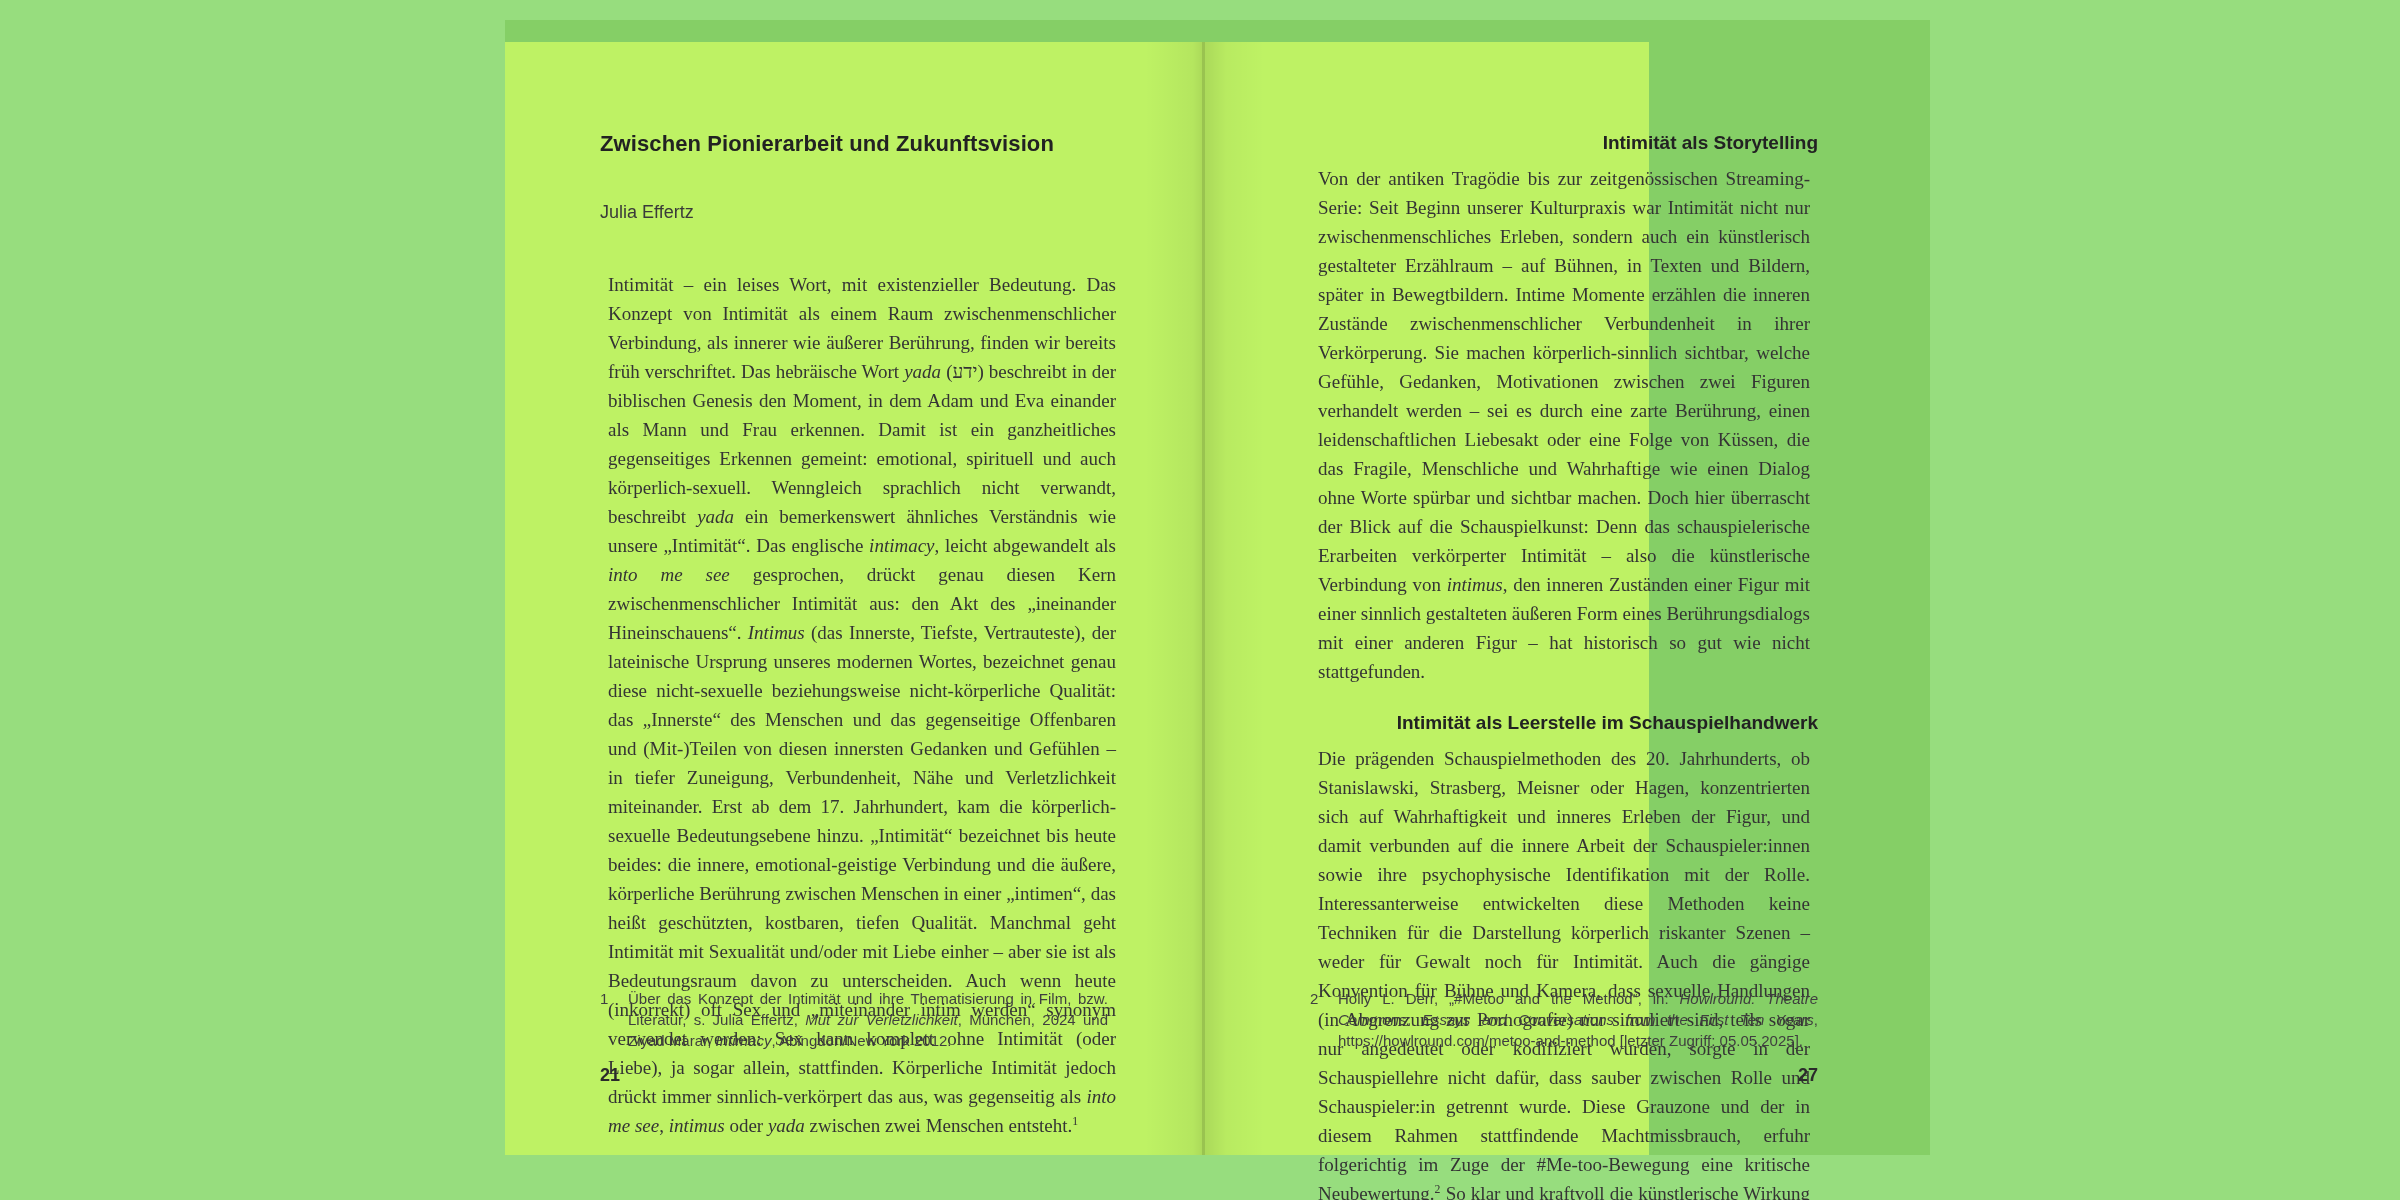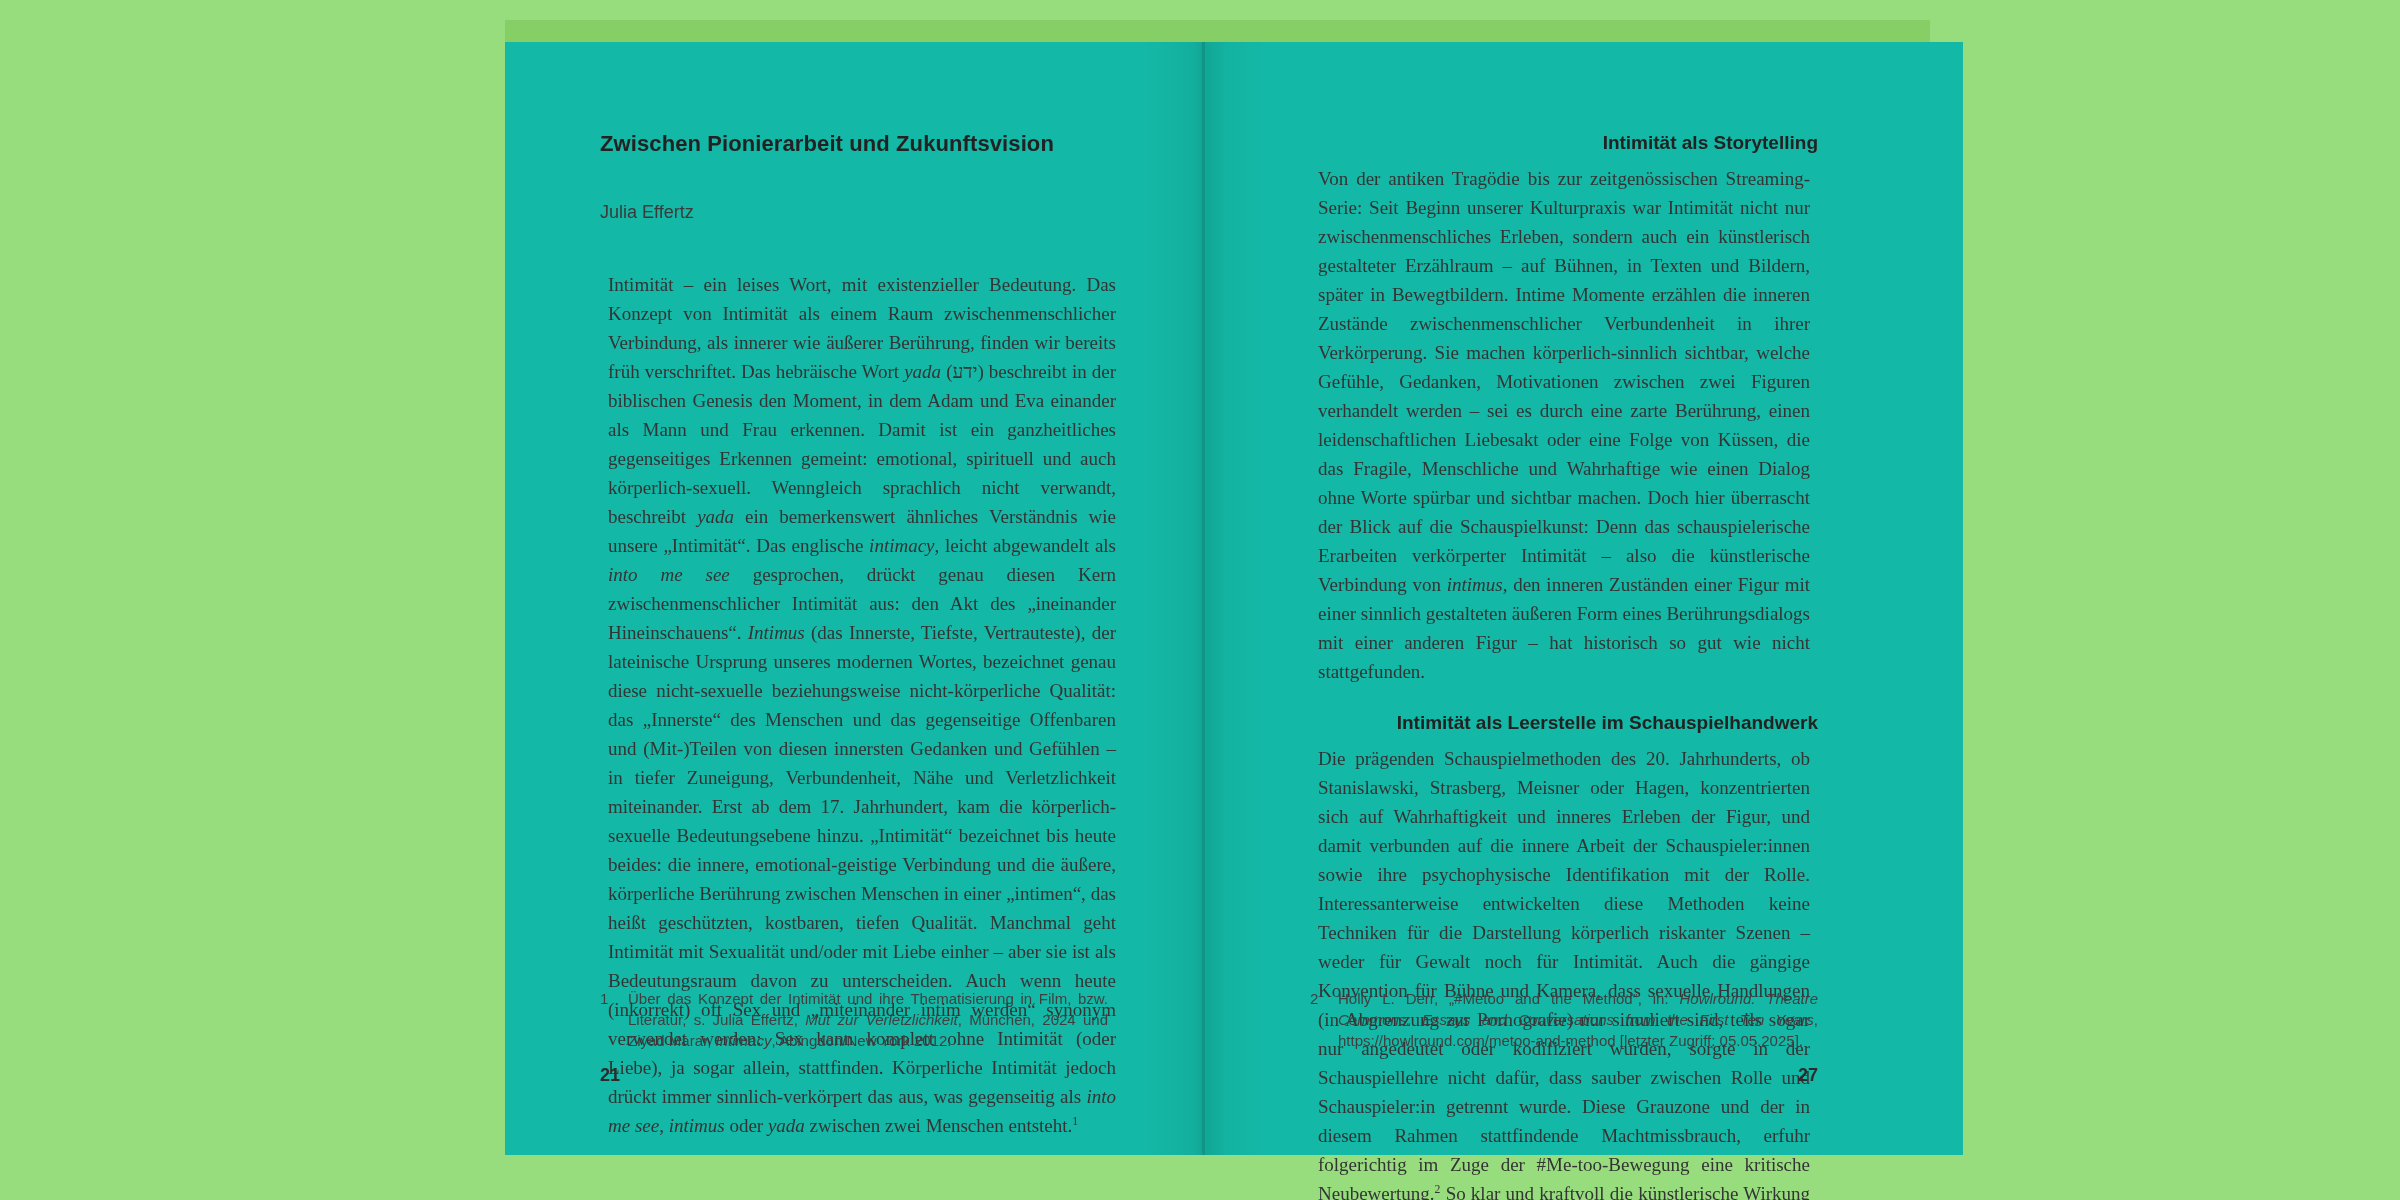--- a/index.html
+++ b/index.html
@@ -12,23 +12,22 @@
   }
   .shadow-band {
     position: absolute;
     left: 505px; top: 20px;
     width: 1425px; height: 1135px;
     background: #85cf66;
   }
   .book-spread {
     position: absolute;
     left: 505px; top: 42px;
-    width: 1440px; height: 1113px;
-    background: #14b8a6;
-    padding-left: 18px;
+    width: 1144px; height: 1113px;
+    background: #bef264;
   }
   .gutter {
     position: absolute;
     left: 640px; top: 0;
     width: 120px; height: 100%;
     background: linear-gradient(to right,
       rgba(0,0,0,0) 0%,
       rgba(0,0,0,0.05) 40%,
       rgba(0,0,0,0.10) 48%,
       rgba(0,0,0,0.09) 53%,

